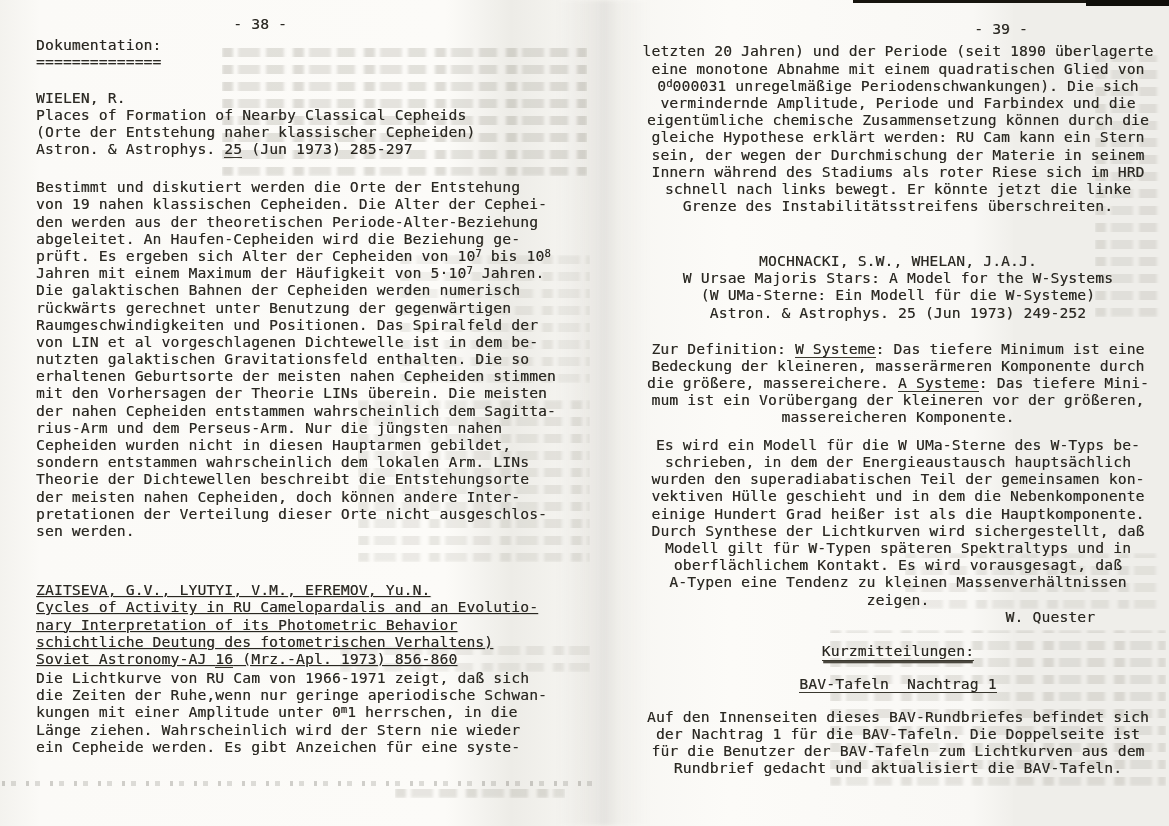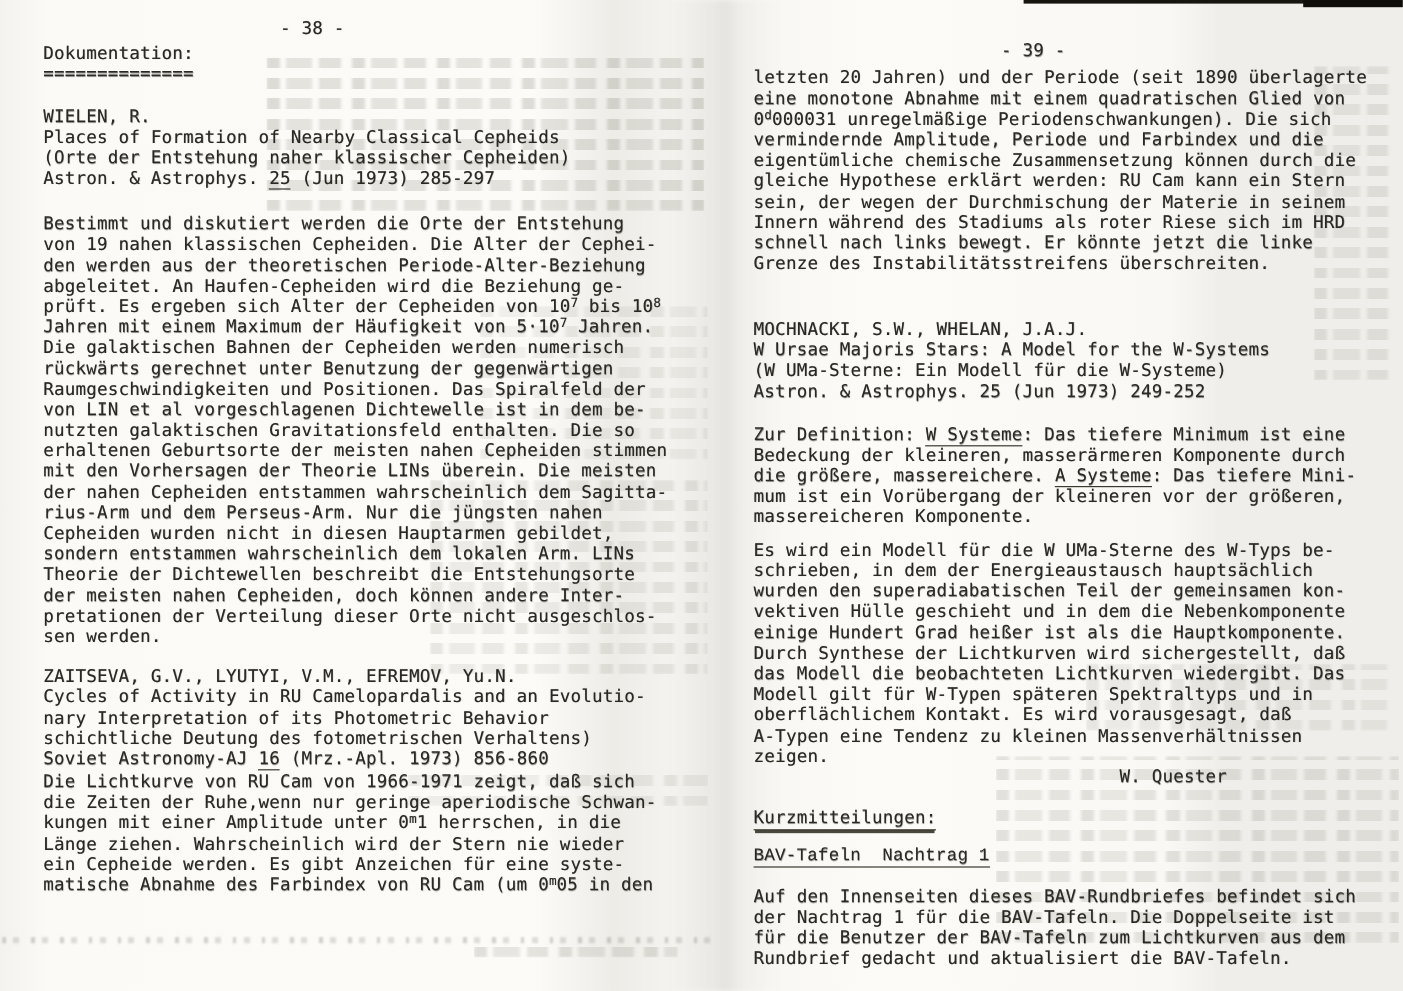--- a/index.html
+++ b/index.html
@@ -26,21 +26,21 @@
   }
   .col {
     position: absolute; top: 0;
     color: #2a2822;
     font-size: 14.6px;
     line-height: 17.2px;
     letter-spacing: 0.18px;
     text-shadow: 0.3px 0.3px 0.6px rgba(45,42,36,0.55);
   }
   .col-left  { left: 36px;  width: 565px; padding-top: 15px; }
-  .col-right { left: 628px; width: 540px; padding-top: 34px; }
+  .col-right { left: 628px; width: 540px; padding-top: 20px; text-align: center; }
   .block { margin: 0; }
   .line { white-space: pre; height: 17.2px; }
   .sup {
     display: inline-block;
     font-size: 10.5px;
     transform: translateY(-4.5px);
     letter-spacing: 0;
   }
   .u  { border-bottom: 1.3px solid #3a382f; }
   .du {
@@ -119,34 +119,33 @@
         <div class="line">mit den Vorhersagen der Theorie LINs überein. Die meisten</div>
         <div class="line">der nahen Cepheiden entstammen wahrscheinlich dem Sagitta-</div>
         <div class="line">rius-Arm und dem Perseus-Arm. Nur die jüngsten nahen</div>
         <div class="line">Cepheiden wurden nicht in diesen Hauptarmen gebildet,</div>
         <div class="line">sondern entstammen wahrscheinlich dem lokalen Arm. LINs</div>
         <div class="line">Theorie der Dichtewellen beschreibt die Entstehungsorte</div>
         <div class="line">der meisten nahen Cepheiden, doch können andere Inter-</div>
         <div class="line">pretationen der Verteilung dieser Orte nicht ausgeschlos-</div>
         <div class="line">sen werden.</div>
       </div>
-      <div class="block" style="margin-top: 16px;">
+      <div class="block" style="margin-top: 42px; text-decoration: underline;">
         <div class="line">ZAITSEVA, G.V., LYUTYI, V.M., EFREMOV, Yu.N.</div>
         <div class="line">Cycles of Activity in RU Camelopardalis and an Evolutio-</div>
         <div class="line">nary Interpretation of its Photometric Behavior</div>
         <div class="line">schichtliche Deutung des fotometrischen Verhaltens)</div>
         <div class="line"><span>Soviet Astronomy-AJ </span><span class="u">16</span><span> (Mrz.-Apl. 1973) 856-860</span></div>
       </div>
       <div class="block" style="margin-top: 2px;">
         <div class="line">Die Lichtkurve von RU Cam von 1966-1971 zeigt, daß sich</div>
         <div class="line">die Zeiten der Ruhe,wenn nur geringe aperiodische Schwan-</div>
         <div class="line"><span>kungen mit einer Amplitude unter 0</span><span class="sup">m</span><span>1 herrschen, in die</span></div>
         <div class="line">Länge ziehen. Wahrscheinlich wird der Stern nie wieder</div>
         <div class="line">ein Cepheide werden. Es gibt Anzeichen für eine syste-</div>
-        <div class="line"><span>matische Abnahme des Farbindex von RU Cam (um 0</span><span class="sup">m</span><span>05 in den</span></div>
       </div>
     </div>
 
   <div class="col col-right">
       <div class="block" style="margin-top: 0px;">
         <div class="line">                       - 39 -</div>
       </div>
       <div class="block" style="margin-top: 5.2px;">
         <div class="line">letzten 20 Jahren) und der Periode (seit 1890 überlagerte</div>
         <div class="line">eine monotone Abnahme mit einem quadratischen Glied von</div>
@@ -172,31 +171,30 @@
         <div class="line">mum ist ein Vorübergang der kleineren vor der größeren,</div>
         <div class="line">massereicheren Komponente.</div>
       </div>
       <div class="block" style="margin-top: 10.3px;">
         <div class="line">Es wird ein Modell für die W UMa-Sterne des W-Typs be-</div>
         <div class="line">schrieben, in dem der Energieaustausch hauptsächlich</div>
         <div class="line">wurden den superadiabatischen Teil der gemeinsamen kon-</div>
         <div class="line">vektiven Hülle geschieht und in dem die Nebenkomponente</div>
         <div class="line">einige Hundert Grad heißer ist als die Hauptkomponente.</div>
         <div class="line">Durch Synthese der Lichtkurven wird sichergestellt, daß</div>
-        <div class="line">das Modell die beobachteten Lichtkurven wiedergibt. Das</div>
         <div class="line">Modell gilt für W-Typen späteren Spektraltyps und in</div>
         <div class="line">oberflächlichem Kontakt. Es wird vorausgesagt, daß</div>
         <div class="line">A-Typen eine Tendenz zu kleinen Massenverhältnissen</div>
         <div class="line">zeigen.</div>
         <div class="line">                                  W. Quester</div>
       </div>
       <div class="block" style="margin-top: 17.2px;">
         <div class="line"><span class="du">Kurzmitteilungen:</span></div>
       </div>
-      <div class="block" style="margin-top: 15.5px; font-family: Liberation Mono, monospace;">
+      <div class="block" style="margin-top: 15.5px;">
         <div class="line"><span class="u">BAV-Tafeln  Nachtrag 1</span></div>
       </div>
       <div class="block" style="margin-top: 15.5px;">
         <div class="line">Auf den Innenseiten dieses BAV-Rundbriefes befindet sich</div>
         <div class="line">der Nachtrag 1 für die BAV-Tafeln. Die Doppelseite ist</div>
         <div class="line">für die Benutzer der BAV-Tafeln zum Lichtkurven aus dem</div>
         <div class="line">Rundbrief gedacht und aktualisiert die BAV-Tafeln.</div>
       </div>
     </div>
 

